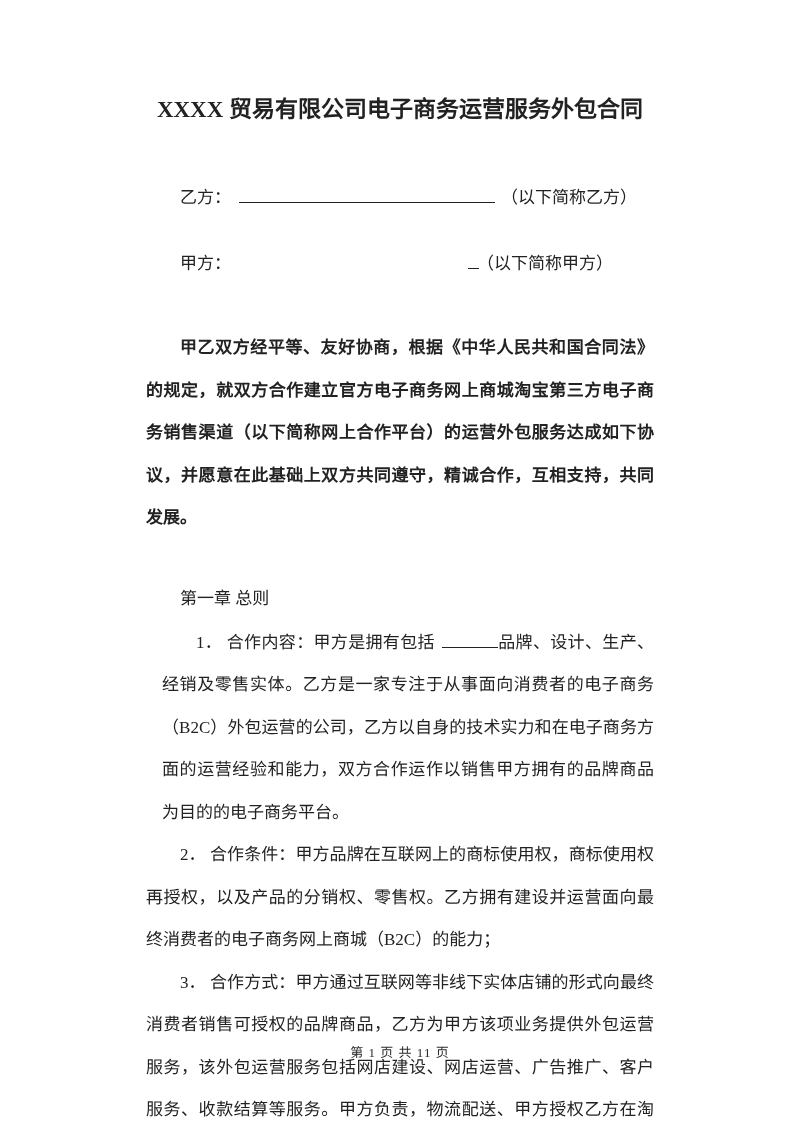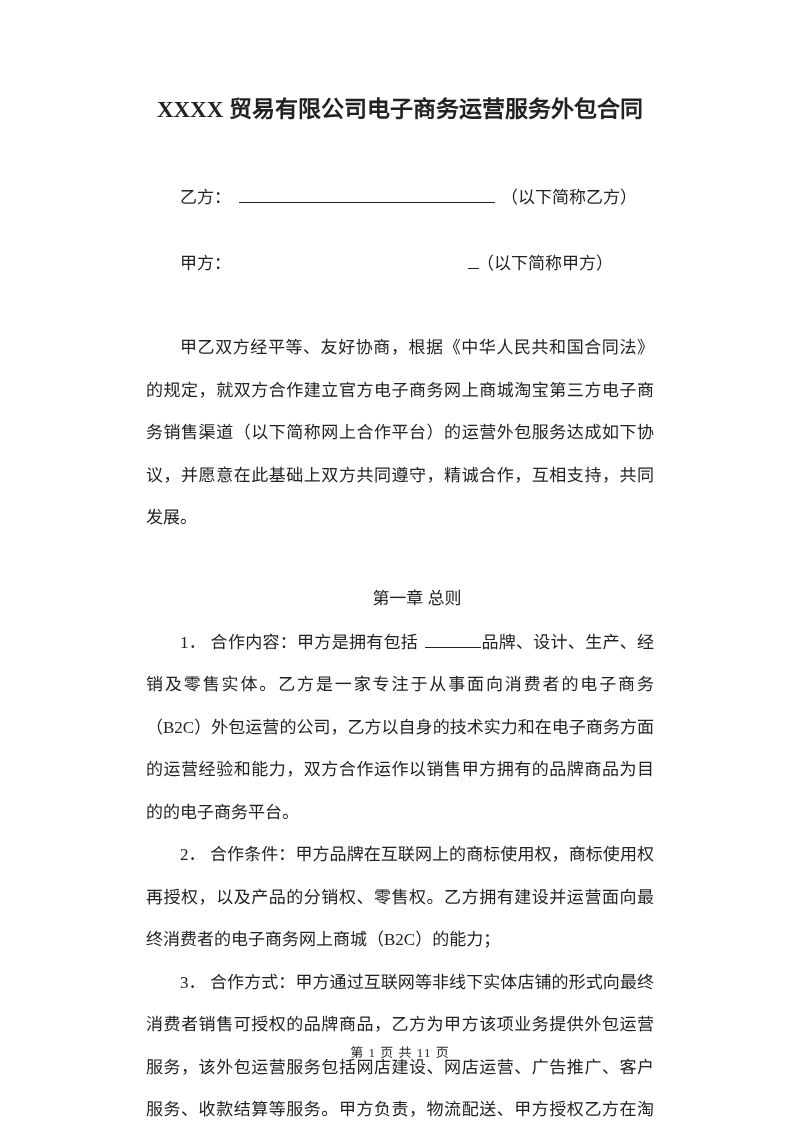--- a/index.html
+++ b/index.html
@@ -63,30 +63,29 @@
     border-bottom: 1.5px solid #222222;
     margin-left: 7px;
   }
   .para {
     margin: 0;
     font-size: 17px;
     line-height: 42.5px;
     text-align: justify;
     text-indent: 2em;
   }
-  .preamble { margin-top: 51px; }
+  .preamble { margin-top: 51px; font-weight: bold; }
   .chapter {
     margin: 47px 0 0 0;
     font-size: 17px;
     font-weight: normal;
     line-height: 24px;
     padding-left: 34px;
-    text-align: center;
   }
-  .clause-first { margin-top: 11px; }
+  .clause-first { margin-top: 11px; margin-left: 16px; }
   .page-footer {
     position: absolute;
     top: 1044px;
     left: 0;
     width: 100%;
     text-align: center;
     font-size: 13px;
     line-height: 18px;
     letter-spacing: 1px;
     color: #2b2b2b;

